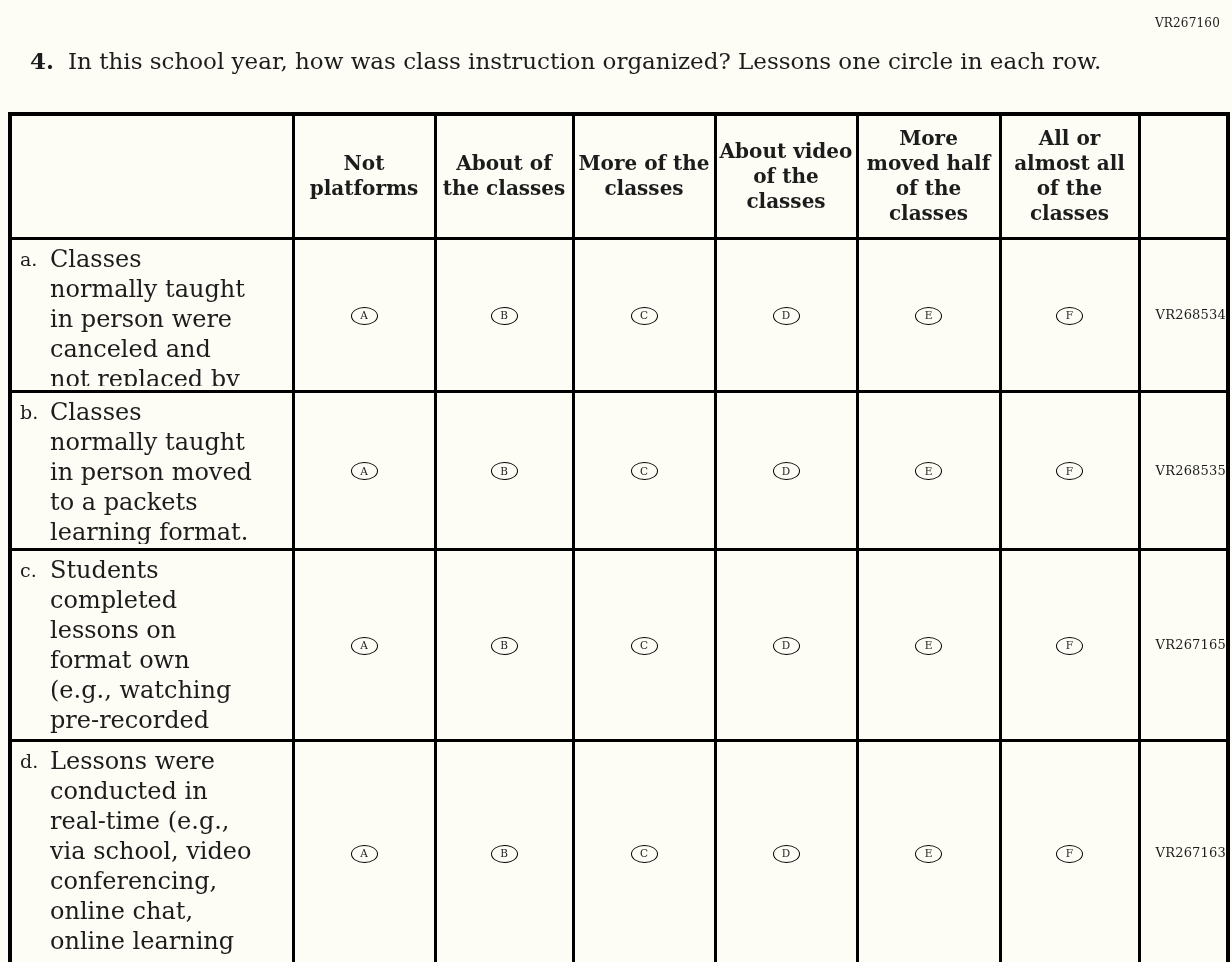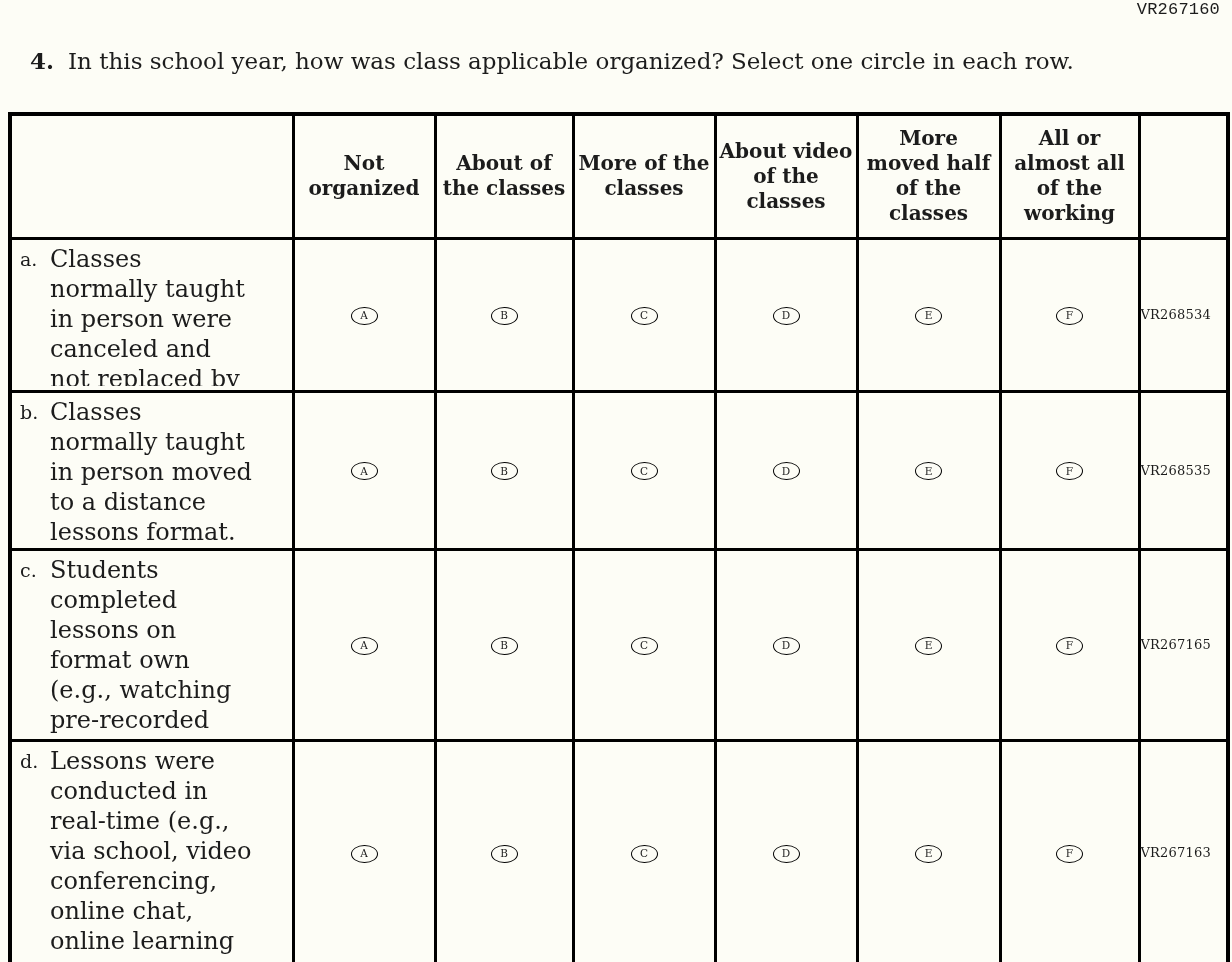--- a/index.html
+++ b/index.html
@@ -5,22 +5,22 @@
   * { box-sizing: border-box; margin: 0; padding: 0; }
   html, body {
     width: 1232px; height: 962px;
     background: #fdfdf6;
     color: #1c1c1c;
     font-family: "DejaVu Serif", "Liberation Serif", serif;
     position: relative;
     overflow: hidden;
   }
   .form-code-top {
-    position: absolute; top: 0; right: 12px;
-    font-size: 17px; letter-spacing: 0.2px; font-family: Liberation Mono, monospace;
+    position: absolute; top: 16px; right: 12px;
+    font-size: 12px; letter-spacing: 0.2px;
   }
   .question-line {
     position: absolute; top: 46px; left: 30px; right: 20px;
     font-size: 23px; line-height: 30px;
     white-space: nowrap;
   }
   .question-line .qnum { font-weight: bold; margin-right: 14px; }
   .question-line .b { font-weight: normal; }
   table.grid {
     position: absolute; left: 8px; top: 112px;
@@ -55,51 +55,51 @@
     display: inline-flex;
     align-items: center; justify-content: center;
     width: 27px; height: 18px;
     border: 1.6px solid #000;
     border-radius: 50%;
     font-size: 10.5px;
     line-height: 1;
     cursor: pointer;
     background: transparent;
   }
-  td.code-cell { text-align: left; font-size: 13px; letter-spacing: 0.2px; }
+  td.code-cell { text-align: right; font-size: 13px; letter-spacing: 0.2px; }
 </style>
 </head>
 <body>
 
 <div class="form-code-top">VR267160</div>
 
 <div class="question-line">
-  <span class="qnum">4.</span><span>In </span><span class="b">this school year</span><span>, how was class applicable organized? Select </span><span class="b">one</span><span> circle in each row.</span>
+  <span class="qnum">4.</span><span>In </span><span class="b">this school year</span><span>, how was class instruction organized? Lessons </span><span class="b">one</span><span> circle in each row.</span>
 </div>
 
 <table class="grid">
   <colgroup>
     <col style="width:283px">
       <col style="width:142px">
       <col style="width:138px">
       <col style="width:142px">
       <col style="width:142px">
       <col style="width:143px">
       <col style="width:139px">
       <col style="width:89px">
   </colgroup>
   <thead>
     <tr style="height:124px">
       <th></th>
-      <th>Not organized</th>
+      <th>Not platforms</th>
       <th>About of the classes</th>
       <th>More of the classes</th>
       <th>About video of the classes</th>
       <th>More moved half of the classes</th>
-      <th>All or almost all of the working</th>
+      <th>All or almost all of the classes</th>
       <th></th>
     </tr>
   </thead>
   <tbody>
     <tr class="r-a" style="height:150px">
       <td class="stmt-cell">
         <div class="stmt-wrap">
           <span class="row-label">a.</span>
           <span class="stmt-text">Classes normally taught in person were canceled and not replaced by distance learning.</span>
         </div>
@@ -109,21 +109,21 @@
       <td class="opt-cell"><span class="bubble">C</span></td>
       <td class="opt-cell"><span class="bubble">D</span></td>
       <td class="opt-cell"><span class="bubble">E</span></td>
       <td class="opt-cell"><span class="bubble">F</span></td>
       <td class="code-cell">VR268534</td>
     </tr>
     <tr class="r-b" style="height:155px">
       <td class="stmt-cell">
         <div class="stmt-wrap">
           <span class="row-label">b.</span>
-          <span class="stmt-text">Classes normally taught in person moved to a distance lessons format.</span>
+          <span class="stmt-text">Classes normally taught in person moved to a packets learning format.</span>
         </div>
       </td>
       <td class="opt-cell"><span class="bubble">A</span></td>
       <td class="opt-cell"><span class="bubble">B</span></td>
       <td class="opt-cell"><span class="bubble">C</span></td>
       <td class="opt-cell"><span class="bubble">D</span></td>
       <td class="opt-cell"><span class="bubble">E</span></td>
       <td class="opt-cell"><span class="bubble">F</span></td>
       <td class="code-cell">VR268535</td>
     </tr>

